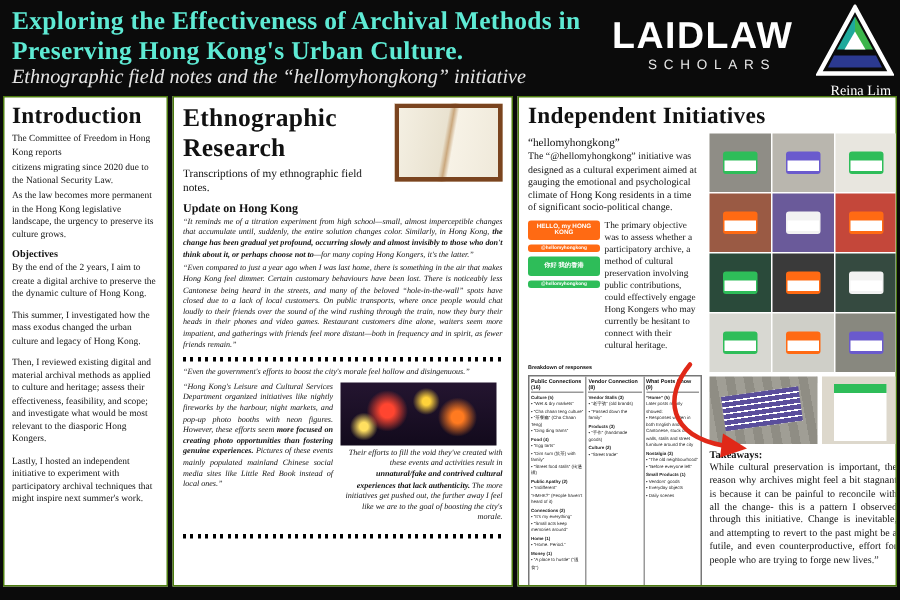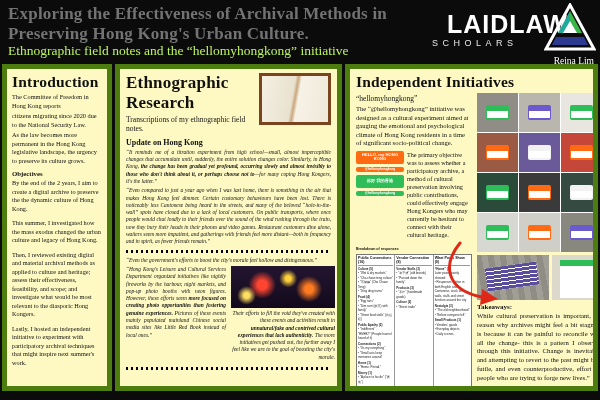--- a/index.html
+++ b/index.html
@@ -1,27 +1,27 @@
 <!DOCTYPE html>
 <html><head>
 <meta charset="utf-8">
 <style>
   html,body{margin:0;padding:0;}
   body{width:600px;height:400px;background:#0b0b0b;position:relative;overflow:hidden;
        font-family:"Liberation Serif", serif;color:#111;}
   .abs{position:absolute;}
   
-  .hdr-title{left:8px;top:4px;color:#737373;font-weight:bold;font-size:17px;line-height:1.15;letter-spacing:.2px;}
-  .hdr-sub{left:8px;top:43px;color:#bef264;font-size:13.5px;}
-  .logo-word{left:447px;top:10px;color:#fff;font-family:"Liberation Sans",sans-serif;font-weight:bold;font-size:25px;letter-spacing:1px;}
+  .hdr-title{left:8px;top:4px;color:#5eead4;font-weight:bold;font-size:17px;line-height:1.15;letter-spacing:.2px;}
+  .hdr-sub{left:8px;top:43px;color:#e5e5e5;font-style:italic;font-size:13.5px;}
+  .logo-word{left:408px;top:10px;color:#fff;font-family:"Liberation Sans",sans-serif;font-weight:bold;font-size:25px;letter-spacing:1px;}
   .logo-sub{left:432px;top:38px;color:#e8e8e8;font-family:"Liberation Sans",sans-serif;font-size:9px;letter-spacing:4.5px;}
   .logo-tri{left:544px;top:3px;}
   .author{right:6px;top:56px;color:#fff;font-size:9.5px;}
   
-  .panel{position:absolute;background:#fef9c3;border:5px solid #4d7c0f;box-sizing:border-box;overflow:hidden;}
+  .panel{position:absolute;background:#ffffff;border:1px solid #4d7c0f;box-sizing:border-box;overflow:hidden;}
   #panel-intro{left:2px;top:64px;width:110px;height:327px;padding:4px 5px;}
   #panel-research{left:115px;top:64px;width:227px;height:327px;padding:4px 6px;}
   #panel-init{left:345px;top:64px;width:253px;height:327px;padding:4px 6px;}
   h2{margin:0 0 2px 0;font-size:15.5px;font-weight:bold;letter-spacing:.2px;}
   #panel-research h2{font-size:17px;}
   .small{font-size:6.3px;line-height:1.35;margin:2px 0;}
   .stat{font-size:17px;font-weight:bold;color:#e8551e;text-align:center;margin:3px 0;}
   .objhead{font-size:6.8px;font-weight:bold;margin:5px 0 1px 0;}
   .rsub{font-size:7.5px;line-height:1.25;margin:0 0 2px 0;}
   .sechead{font-size:8px;font-weight:bold;margin:4px 0 2px 0;}

